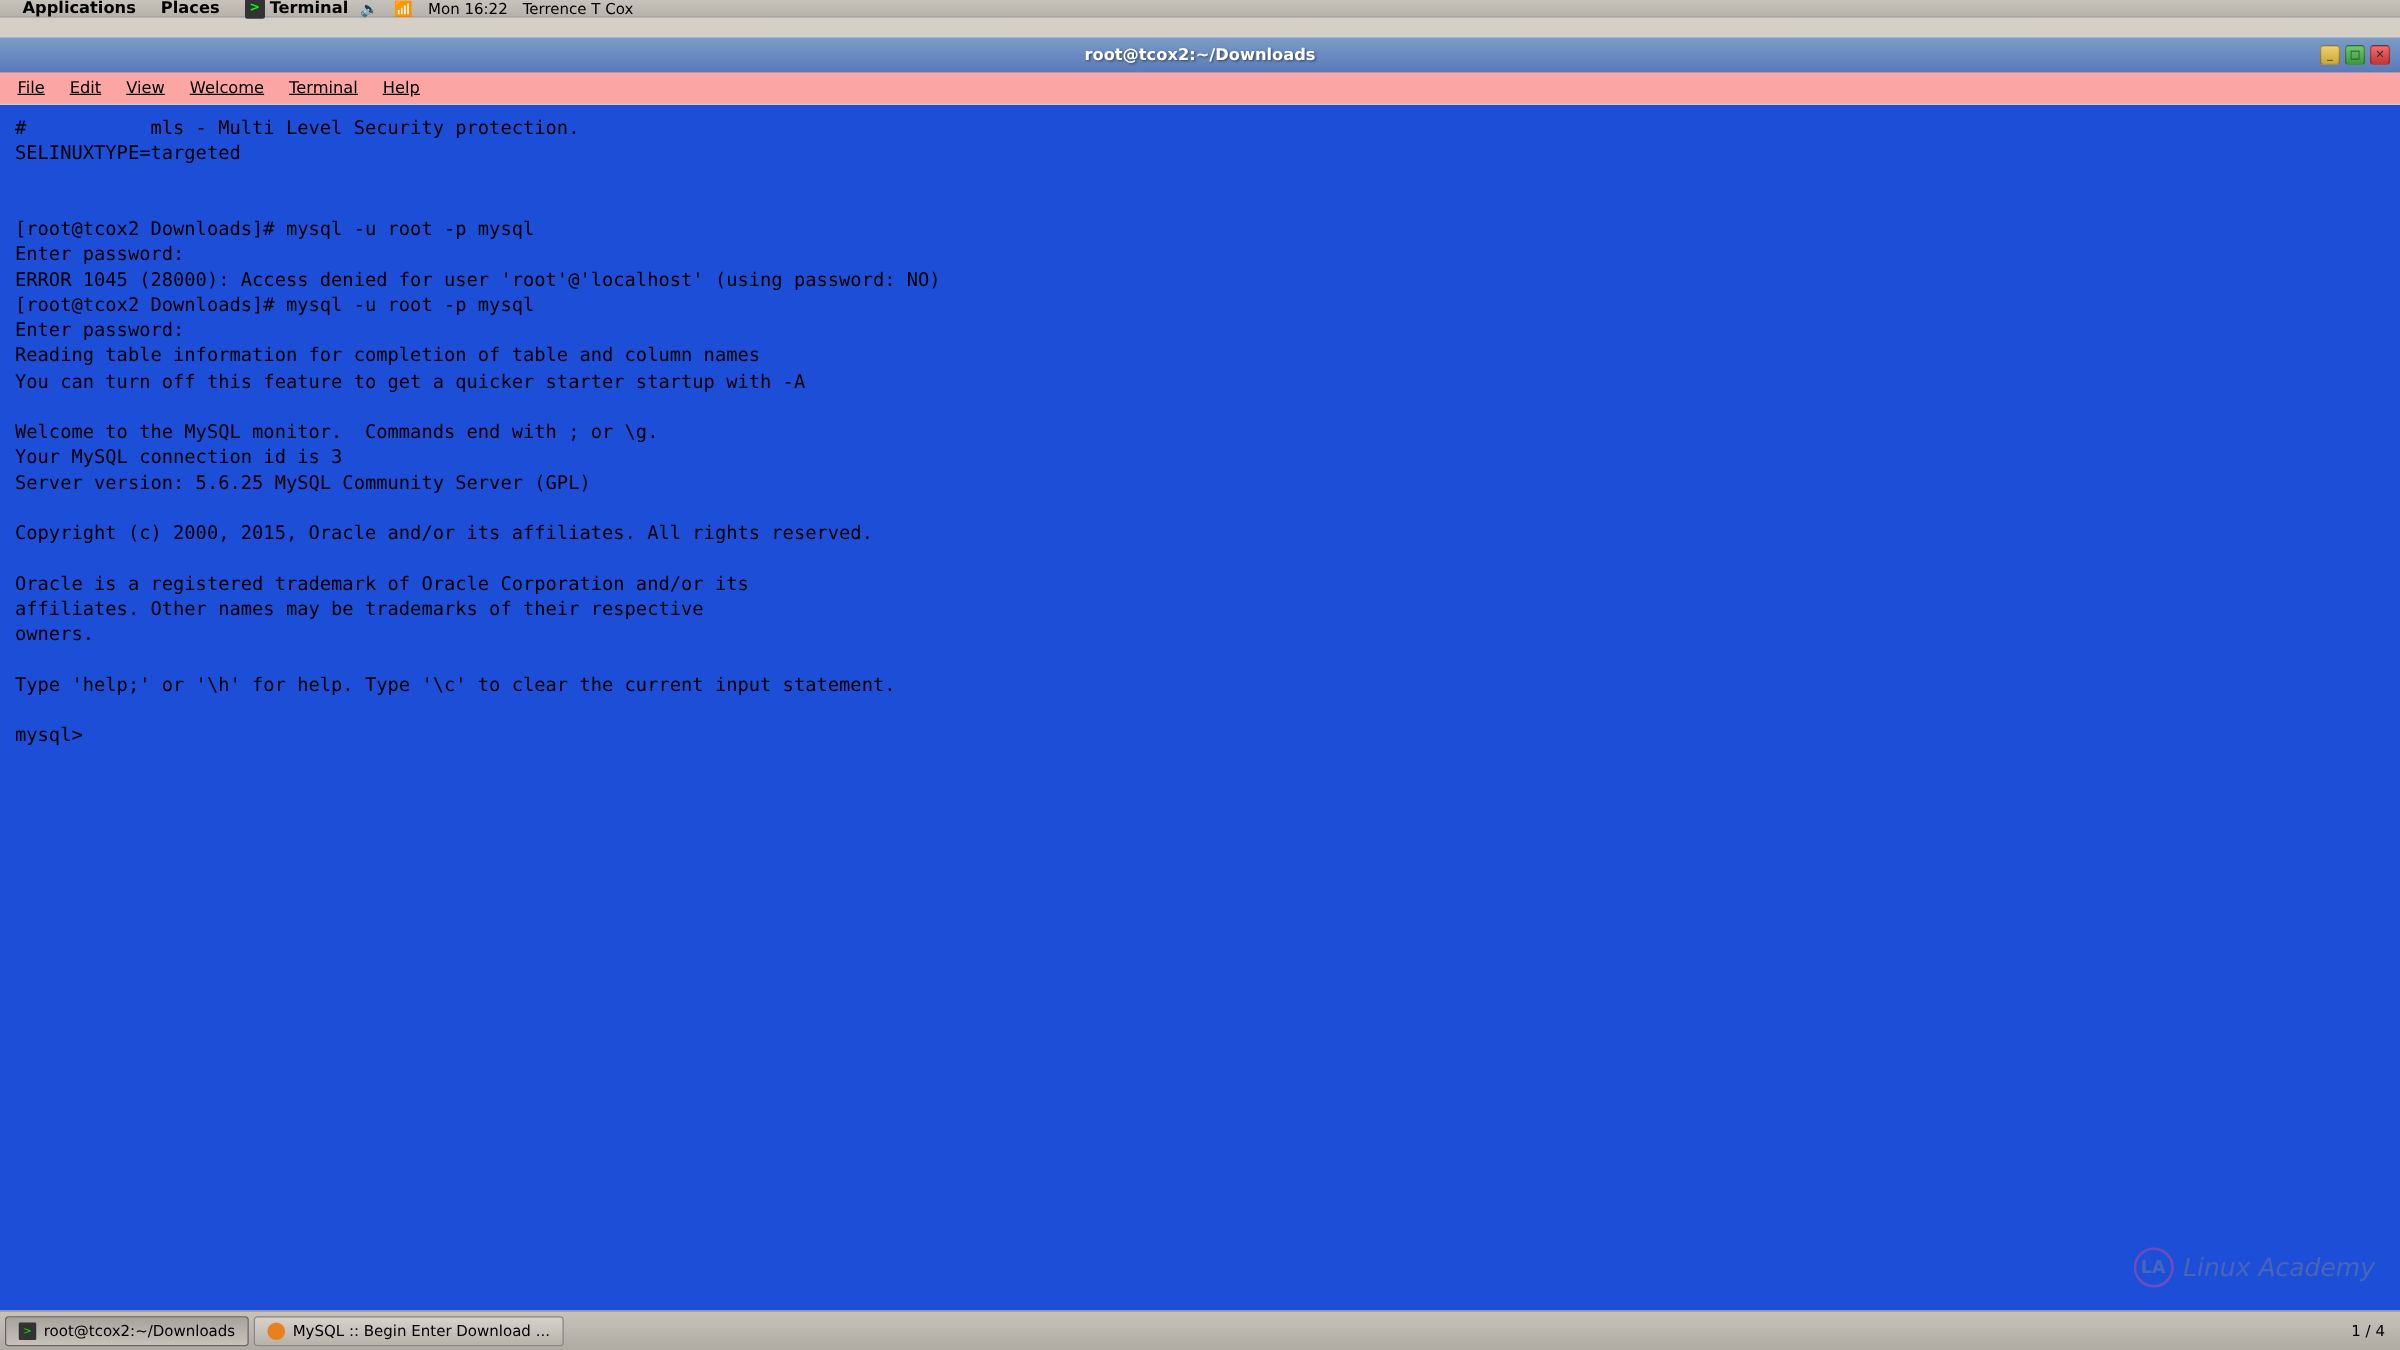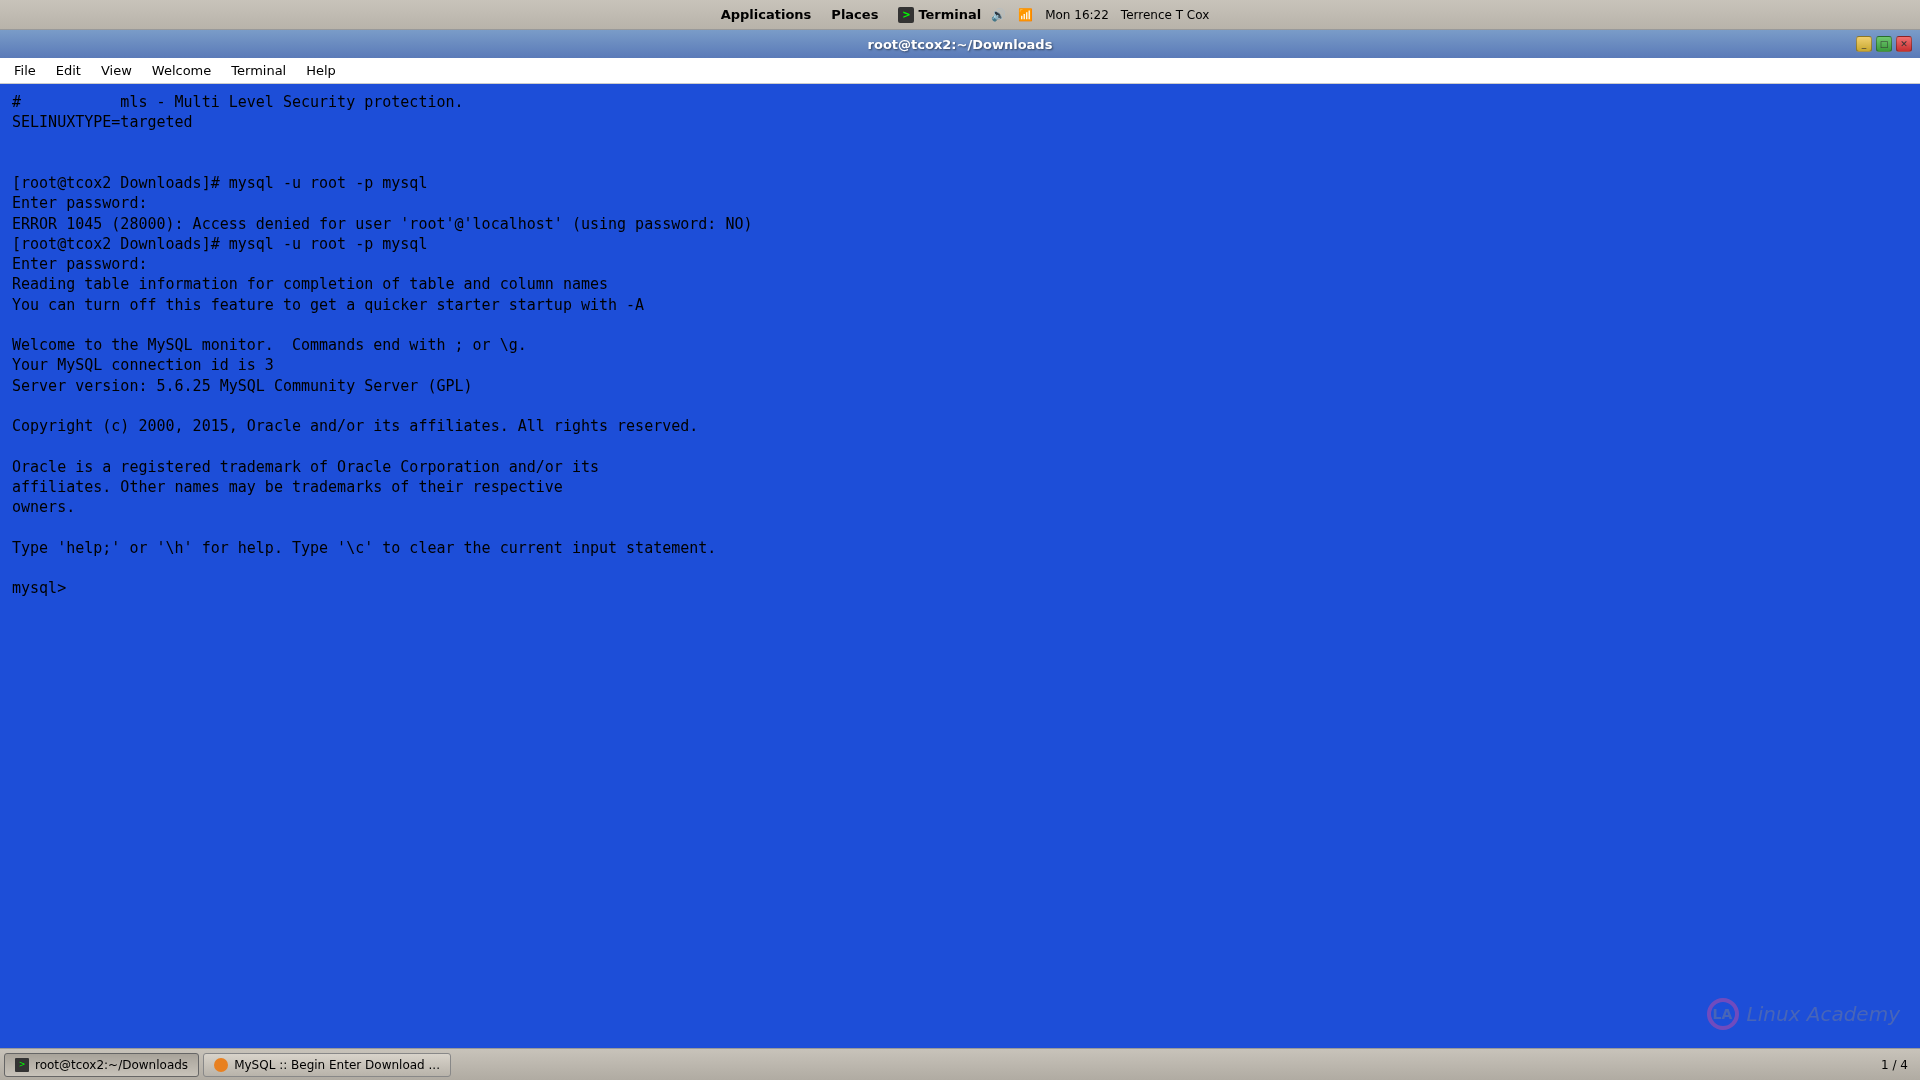--- a/index.html
+++ b/index.html
@@ -8,26 +8,26 @@
       height: 1080px;
       background: #d4d0c8;
       font-family: 'DejaVu Sans', sans-serif;
       overflow: hidden;
       position: relative;
     }
 
     
     #top-bar {
       width: 100%;
-      height: 30px;
+      height: 14px;
       background: linear-gradient(to bottom, #c8c3ba, #b8b3aa);
       border-bottom: 1px solid #999;
       display: flex;
       align-items: center;
-      justify-content: center;
+      justify-content: flex-start;
       padding: 0 8px;
       position: relative;
     }
     #top-bar-left {
       display: flex;
       align-items: center;
       gap: 0;
     }
     .top-menu-item {
       padding: 2px 10px;
@@ -125,25 +125,26 @@
       color: #333;
     }
     .win-btn-min { background: linear-gradient(to bottom, #f0d070, #c8a830); }
     .win-btn-max { background: linear-gradient(to bottom, #70c870, #3a9a3a); }
     .win-btn-close { background: linear-gradient(to bottom, #f07070, #c83030); }
 
     
     #menu-bar {
       width: 100%;
       height: 26px;
-      background: #ffffff;
+      background: #fca5a5;
       border-bottom: 1px solid #ccc;
       display: flex;
       align-items: center;
       padding: 0 4px;
+      text-decoration: underline;
     }
     .menu-item {
       padding: 2px 10px;
       font-size: 13px;
       color: #000;
       cursor: pointer;
     }
 
     
     #terminal-content {
@@ -220,21 +221,21 @@
       bottom: 50px;
       right: 20px;
       opacity: 0.4;
       display: flex;
       align-items: center;
       gap: 8px;
     }
     #watermark-logo {
       width: 32px;
       height: 32px;
-      border: 4px solid #ec4899;
+      border: 2px solid #ec4899;
       border-radius: 50%;
       display: flex;
       align-items: center;
       justify-content: center;
       font-size: 14px;
       color: #888;
       font-weight: bold;
     }
     #watermark-text {
       font-size: 20px;

